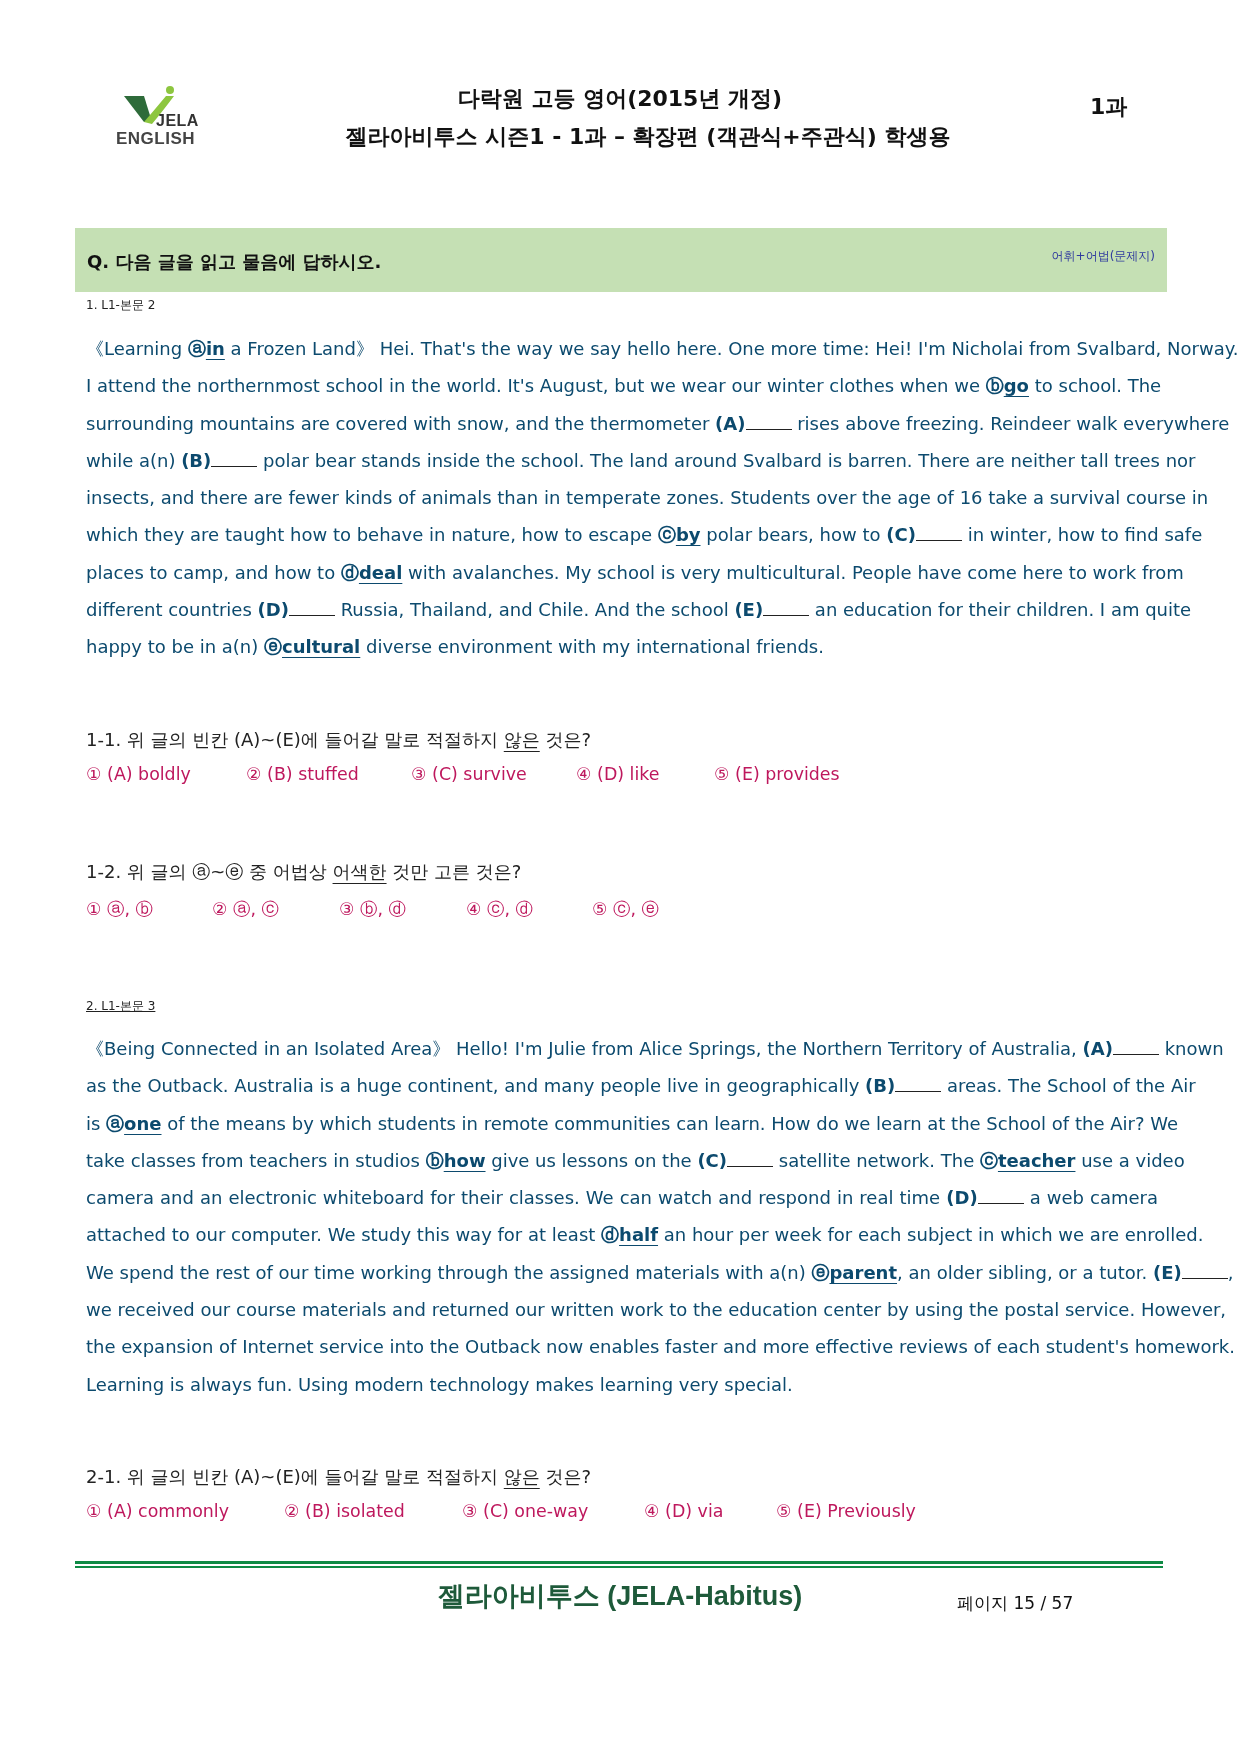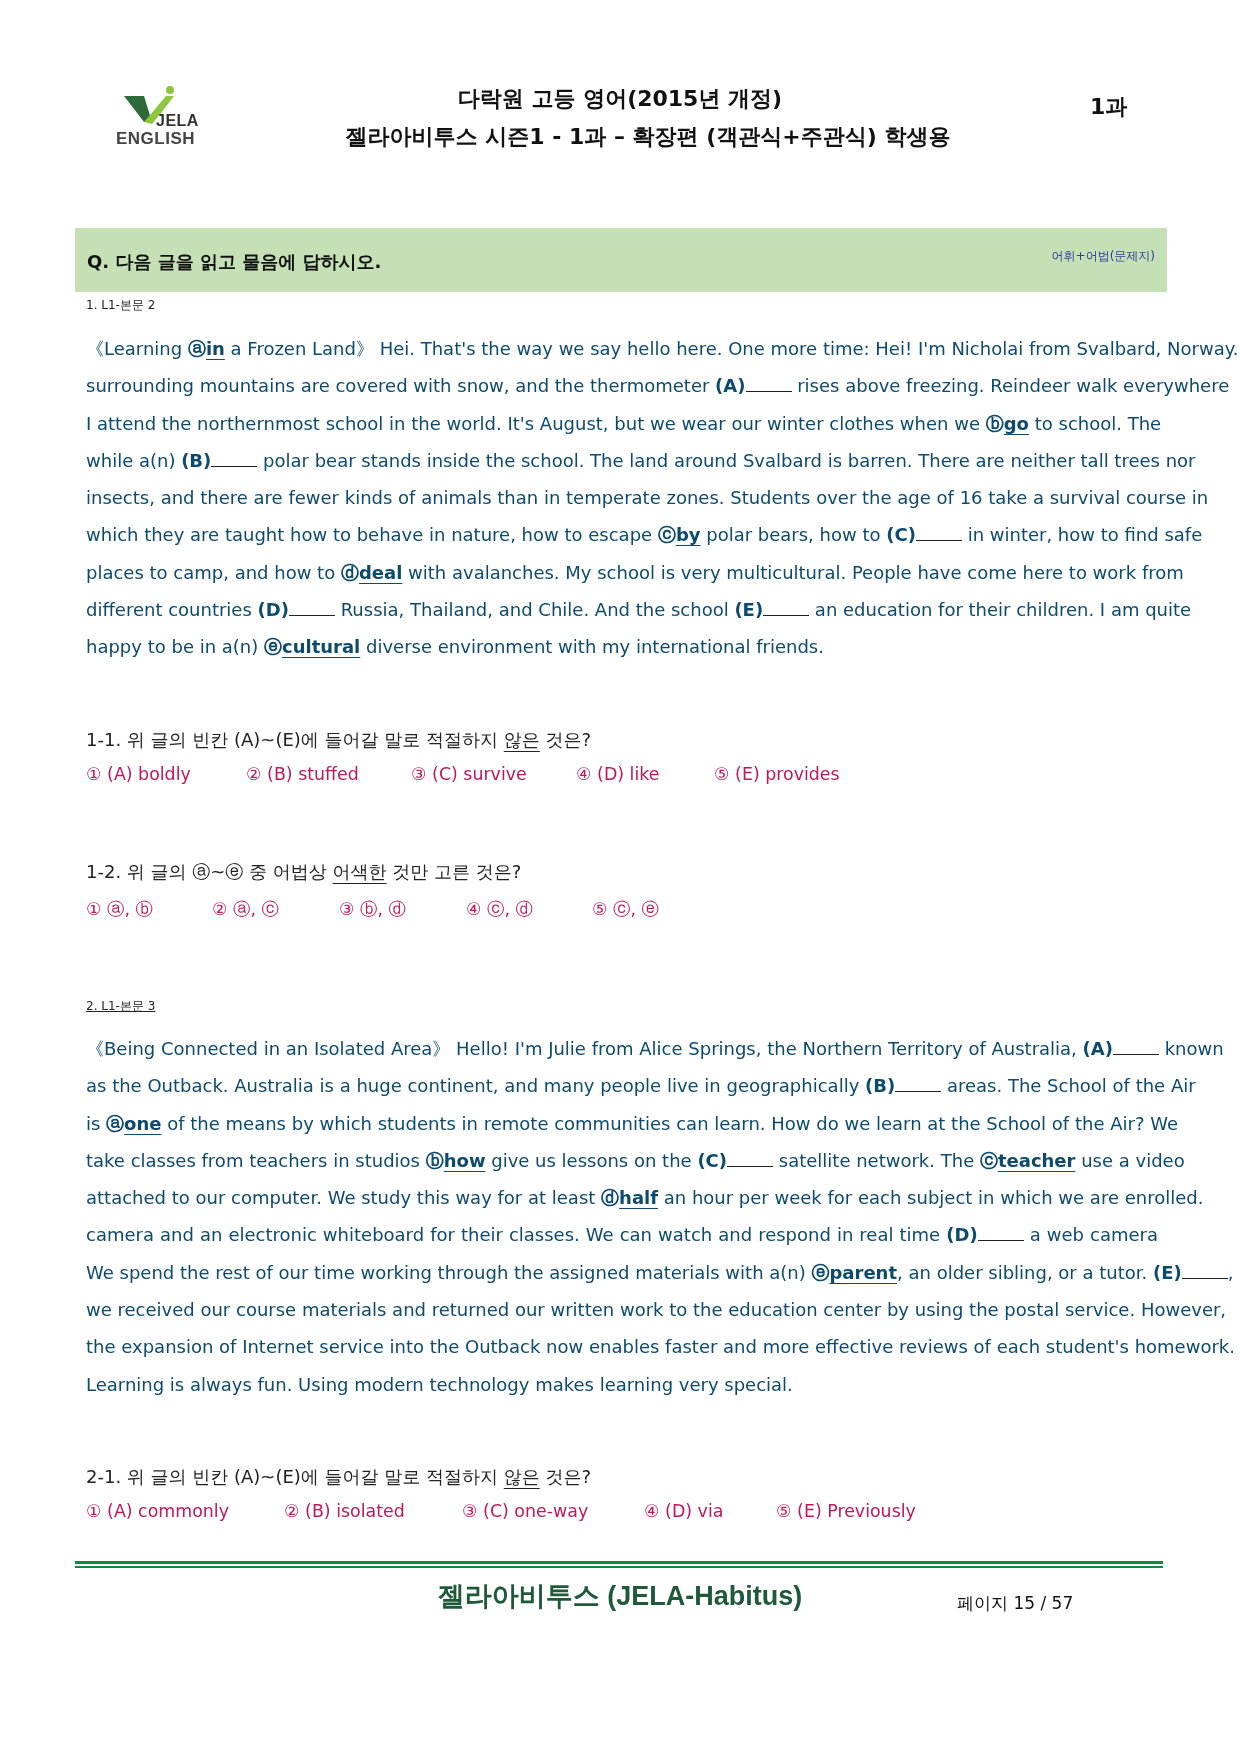--- a/index.html
+++ b/index.html
@@ -61,22 +61,22 @@
 </div>
 
 <div class="qbar">
   <span class="q">Q. 다음 글을 읽고 물음에 답하시오.</span>
   <span class="tag">어휘+어법(문제지)</span>
 </div>
 
 <div class="sect" style="top:297px;">1. L1-본문 2</div>
 <div class="content para" id="para1" style="top:330px;">
     <p>《Learning <b class="mk">ⓐ</b><u class="ul">in</u> a Frozen Land》 Hei. That's the way we say hello here. One more time: Hei! I'm Nicholai from Svalbard, Norway.</p>
+    <p>I attend the northernmost school in the world. It's August, but we wear our winter clothes when we <b class="mk">ⓑ</b><u class="ul">go</u> to school. The</p>
     <p>surrounding mountains are covered with snow, and the thermometer <b class="mk">(A)</b><span class="blank" style="width: 46px;"></span> rises above freezing. Reindeer walk everywhere</p>
-    <p>I attend the northernmost school in the world. It's August, but we wear our winter clothes when we <b class="mk">ⓑ</b><u class="ul">go</u> to school. The</p>
     <p>while a(n) <b class="mk">(B)</b><span class="blank" style="width: 46px;"></span> polar bear stands inside the school. The land around Svalbard is barren. There are neither tall trees nor</p>
     <p>insects, and there are fewer kinds of animals than in temperate zones. Students over the age of 16 take a survival course in</p>
     <p>which they are taught how to behave in nature, how to escape <b class="mk">ⓒ</b><u class="ul">by</u> polar bears, how to <b class="mk">(C)</b><span class="blank" style="width: 46px;"></span> in winter, how to find safe</p>
     <p>places to camp, and how to <b class="mk">ⓓ</b><u class="ul">deal</u> with avalanches. My school is very multicultural. People have come here to work from</p>
     <p>different countries <b class="mk">(D)</b><span class="blank" style="width: 46px;"></span> Russia, Thailand, and Chile. And the school <b class="mk">(E)</b><span class="blank" style="width: 46px;"></span> an education for their children. I am quite</p>
     <p class="last">happy to be in a(n) <b class="mk">ⓔ</b><u class="ul">cultural</u> diverse environment with my international friends.</p>
   </div>
 
 <div class="qtitle" style="top:728px;">
   <span>1-1. 위 글의 빈칸 (A)~(E)에 들어갈 말로 적절하지 </span><u>않은</u><span> 것은?</span>
@@ -99,22 +99,22 @@
   <span style="width:126px;">④ ⓒ, ⓓ</span>
   <span>⑤ ⓒ, ⓔ</span>
 </div>
 
 <div class="sect" style="top:998px;text-decoration:underline;">2. L1-본문 3</div>
 <div class="content para" id="para2" style="top:1030px;">
     <p>《Being Connected in an Isolated Area》 Hello! I'm Julie from Alice Springs, the Northern Territory of Australia, <b class="mk">(A)</b><span class="blank" style="width: 46px;"></span> known</p>
     <p>as the Outback. Australia is a huge continent, and many people live in geographically <b class="mk">(B)</b><span class="blank" style="width: 46px;"></span> areas. The School of the Air</p>
     <p>is <b class="mk">ⓐ</b><u class="ul">one</u> of the means by which students in remote communities can learn. How do we learn at the School of the Air? We</p>
     <p>take classes from teachers in studios <b class="mk">ⓑ</b><u class="ul">how</u> give us lessons on the <b class="mk">(C)</b><span class="blank" style="width: 46px;"></span> satellite network. The <b class="mk">ⓒ</b><u class="ul">teacher</u> use a video</p>
+    <p>camera and an electronic whiteboard for their classes. We can watch and respond in real time <b class="mk">(D)</b><span class="blank" style="width: 46px;"></span> a web camera</p>
     <p>attached to our computer. We study this way for at least <b class="mk">ⓓ</b><u class="ul">half</u> an hour per week for each subject in which we are enrolled.</p>
-    <p>camera and an electronic whiteboard for their classes. We can watch and respond in real time <b class="mk">(D)</b><span class="blank" style="width: 46px;"></span> a web camera</p>
     <p>We spend the rest of our time working through the assigned materials with a(n) <b class="mk">ⓔ</b><u class="ul">parent</u>, an older sibling, or a tutor. <b class="mk">(E)</b><span class="blank" style="width: 46px;"></span>,</p>
     <p>we received our course materials and returned our written work to the education center by using the postal service. However,</p>
     <p>the expansion of Internet service into the Outback now enables faster and more effective reviews of each student's homework.</p>
     <p class="last">Learning is always fun. Using modern technology makes learning very special.</p>
   </div>
 
 <div class="qtitle" style="top:1465px;">
   <span>2-1. 위 글의 빈칸 (A)~(E)에 들어갈 말로 적절하지 </span><u>않은</u><span> 것은?</span>
 </div>
 <div class="opts" style="top:1501px;">

